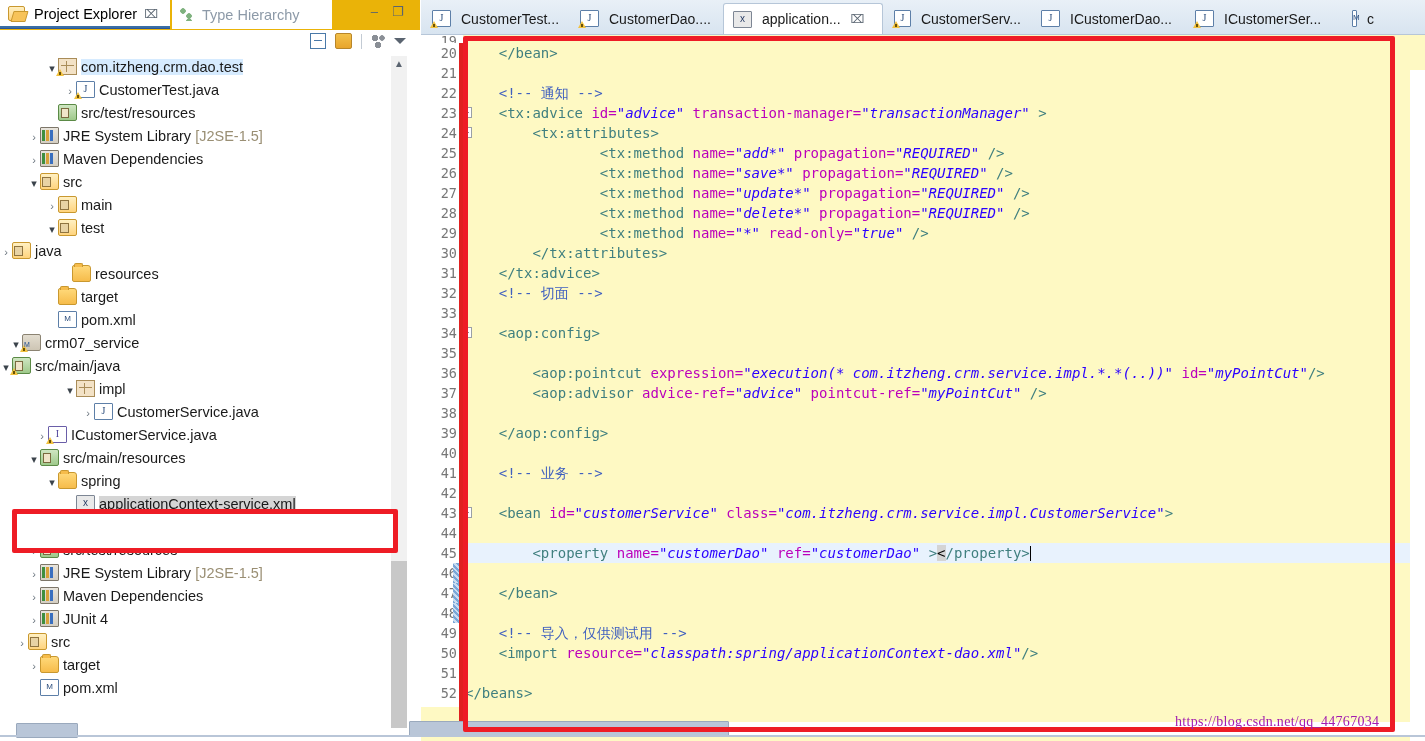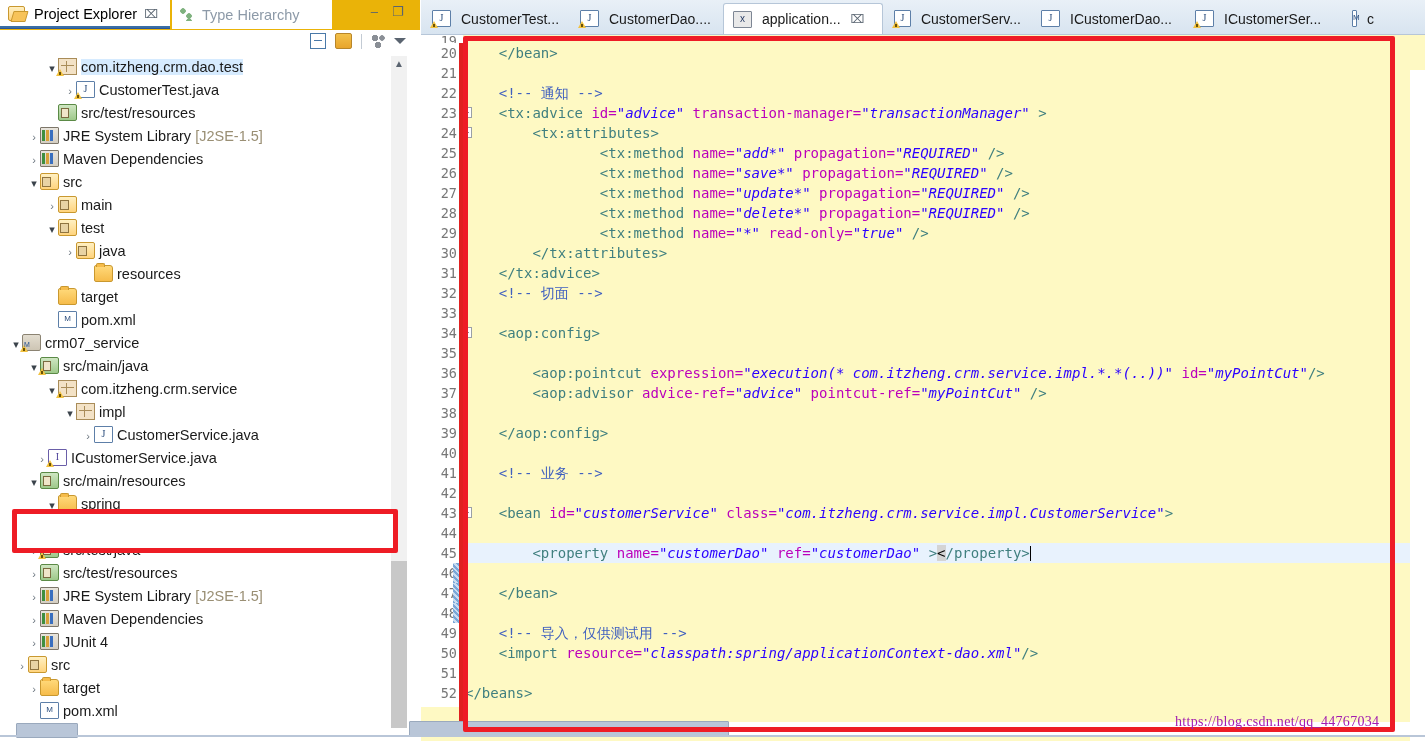--- a/index.html
+++ b/index.html
@@ -172,27 +172,26 @@
 
     <div class="tree">
         <div class="row sel" style="padding-left: 46px;"><span class="arrow down">▾</span><span class="ico i-pkg"><span class="warn"></span></span><span class="txt">com.itzheng.crm.dao.test</span></div>
         <div class="row" style="padding-left: 64px;"><span class="arrow">›</span><span class="ico i-java"><span class="warn"></span></span><span class="txt">CustomerTest.java</span></div>
         <div class="row" style="padding-left: 46px;"><span class="arrow"></span><span class="ico i-srcres"></span><span class="txt">src/test/resources</span></div>
         <div class="row" style="padding-left: 28px;"><span class="arrow">›</span><span class="ico i-lib"></span><span class="txt">JRE System Library</span><span class="dim"> [J2SE-1.5]</span></div>
         <div class="row" style="padding-left: 28px;"><span class="arrow">›</span><span class="ico i-lib"></span><span class="txt">Maven Dependencies</span></div>
         <div class="row" style="padding-left: 28px;"><span class="arrow down">▾</span><span class="ico i-srcfolder"></span><span class="txt">src</span></div>
         <div class="row" style="padding-left: 46px;"><span class="arrow">›</span><span class="ico i-srcfolder"></span><span class="txt">main</span></div>
         <div class="row" style="padding-left: 46px;"><span class="arrow down">▾</span><span class="ico i-srcfolder"></span><span class="txt">test</span></div>
-        <div class="row" style="padding-left: 64px;"><span class="arrow">›</span><span class="ico i-srcfolder"></span><span class="txt">java</span></div>
-        <div class="row" style="padding-left: 82px;"><span class="arrow"></span><span class="ico i-folder"></span><span class="txt">resources</span></div>
+        <div class="row" style=""><span class="arrow">›</span><span class="ico i-srcfolder"></span><span class="txt">java</span></div>
+        <div class="row" style="padding-left: 60px;"><span class="arrow"></span><span class="ico i-folder"></span><span class="txt">resources</span></div>
         <div class="row" style="padding-left: 46px;"><span class="arrow"></span><span class="ico i-folder"></span><span class="txt">target</span></div>
         <div class="row" style="padding-left: 46px;"><span class="arrow"></span><span class="ico i-pom"></span><span class="txt">pom.xml</span></div>
         <div class="row" style="padding-left: 10px;"><span class="arrow down">▾</span><span class="ico i-proj"><span class="warn"></span></span><span class="txt">crm07_service</span></div>
-        <div class="row" style="padding-left: 28px;"><span class="arrow down">▾</span><span class="ico i-srcres"><span class="warn"></span></span><span class="txt">src/main/java</span></div>
-        <div class="row" style="padding-left: 46px;"><span class="arrow down">▾</span><span class="ico i-pkg"><span class="warn"></span></span><span class="txt">com.itzheng.crm.service</span></div>
+        <div class="row" style=""><span class="arrow down">▾</span><span class="ico i-srcres"><span class="warn"></span></span><span class="txt">src/main/java</span></div>
         <div class="row" style="padding-left: 64px;"><span class="arrow down">▾</span><span class="ico i-pkg"></span><span class="txt">impl</span></div>
         <div class="row" style="padding-left: 82px;"><span class="arrow">›</span><span class="ico i-java"></span><span class="txt">CustomerService.java</span></div>
         <div class="row" style="padding-left: 36px;"><span class="arrow">›</span><span class="ico i-iface"><span class="warn"></span></span><span class="txt">ICustomerService.java</span></div>
         <div class="row" style="padding-left: 28px;"><span class="arrow down">▾</span><span class="ico i-srcres"></span><span class="txt">src/main/resources</span></div>
         <div class="row" style="padding-left: 46px;"><span class="arrow down">▾</span><span class="ico i-folder"></span><span class="txt">spring</span></div>
         <div class="row sel2" style="padding-left: 64px;"><span class="arrow"></span><span class="ico i-xml"></span><span class="txt">applicationContext-service.xml</span></div>
         <div class="row" style="padding-left: 28px;"><span class="arrow">›</span><span class="ico i-srcres"><span class="warn"></span></span><span class="txt">src/test/java</span></div>
         <div class="row" style="padding-left: 28px;"><span class="arrow">›</span><span class="ico i-srcres"></span><span class="txt">src/test/resources</span></div>
         <div class="row" style="padding-left: 28px;"><span class="arrow">›</span><span class="ico i-lib"></span><span class="txt">JRE System Library</span><span class="dim"> [J2SE-1.5]</span></div>
         <div class="row" style="padding-left: 28px;"><span class="arrow">›</span><span class="ico i-lib"></span><span class="txt">Maven Dependencies</span></div>

